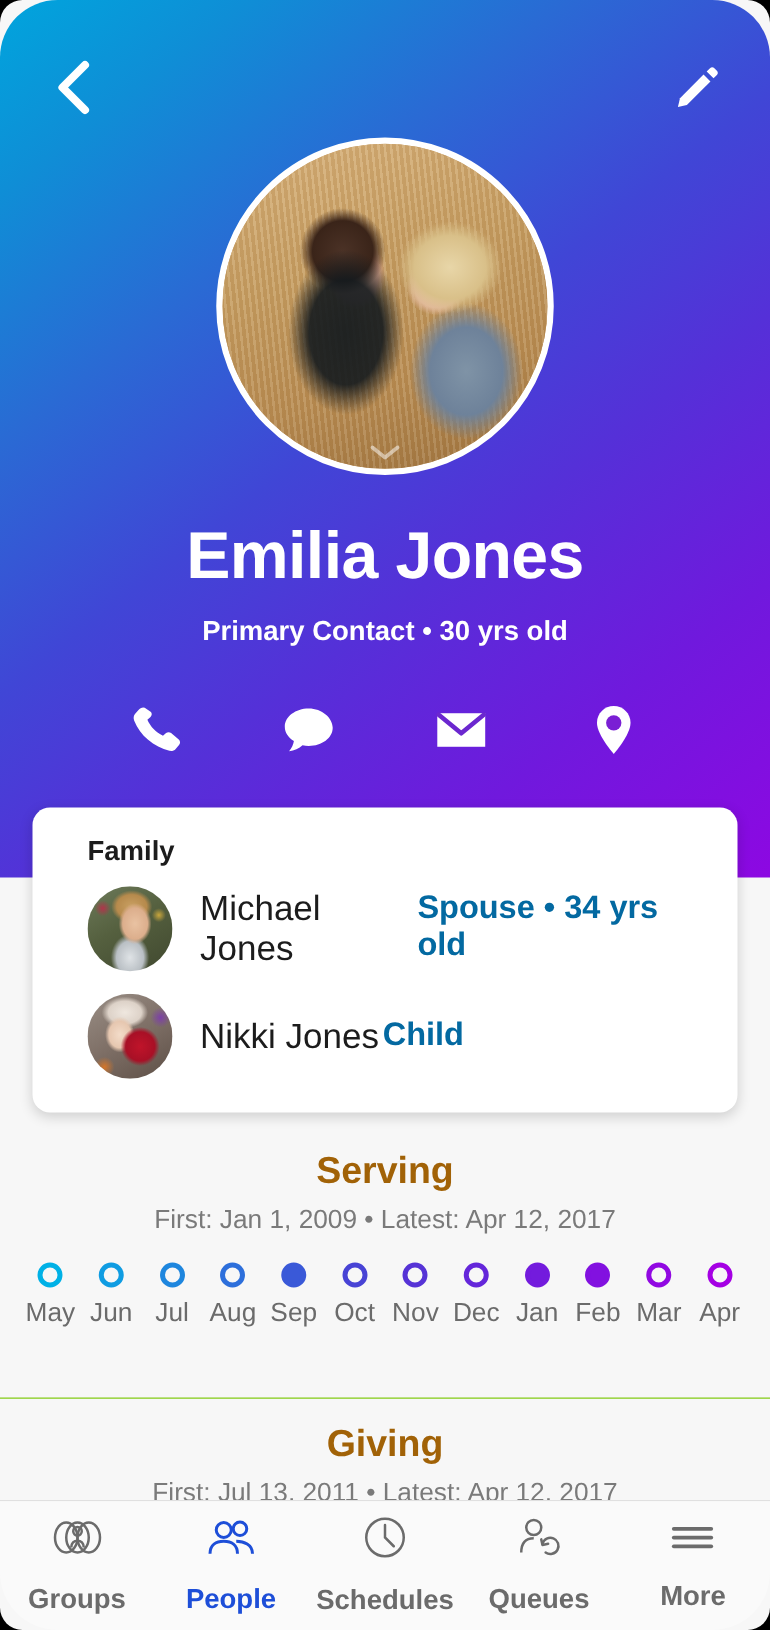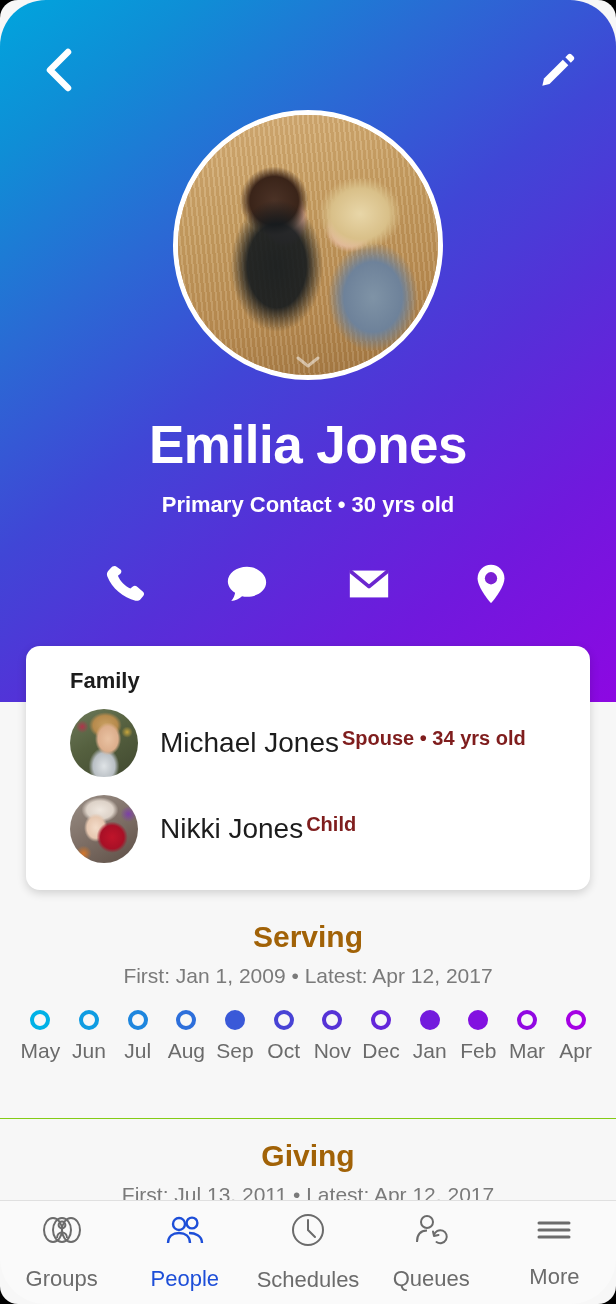--- a/index.html
+++ b/index.html
@@ -153,21 +153,21 @@
     background:
       radial-gradient(ellipse 20px 20px at 62% 62%, #c0142a 0%, #a81026 58%, rgba(168,16,38,0) 78%),
       radial-gradient(ellipse 14px 17px at 38% 48%, #f3dcc9 0%, #e6c7b0 62%, rgba(230,199,176,0) 84%),
       radial-gradient(ellipse 22px 15px at 44% 22%, #efe7df 0%, #ddd2c8 60%, rgba(221,210,200,0) 84%),
       radial-gradient(circle 10px at 86% 28%, #7c3fa8 0%, rgba(124,63,168,0) 80%),
       radial-gradient(circle 10px at 20% 86%, #d4762a 0%, rgba(212,118,42,0) 80%),
       linear-gradient(150deg, #9a8f86 0%, #7e6f66 50%, #5d4f46 100%);
   }
   .member-text { display: flex; flex-direction: row; gap: 3px; }
   .member-name { font-size: 28px; color: #1c1c1c; line-height: 1.15; }
-  .member-rel  { font-size: 20px; color: #7f1d1d; font-weight: bold; line-height: 1.15; }
+  .member-rel  { font-size: 26px; color: #0369a1; font-weight: bold; line-height: 1.15; }
 
   
   .section {
     position: absolute;
     left: 0; right: 0;
     text-align: center;
   }
   .section-serving { top: 920px; }
   .section-giving  { top: 1118px; border-top: 1px solid #84cc16; padding-top: 20px; }
   .section-title {
@@ -223,21 +223,21 @@
   .tab {
     flex: 1;
     display: flex;
     flex-direction: column;
     align-items: center;
     gap: 7px;
     cursor: pointer;
     color: #6b6b6b;
   }
   .tab.active { color: #29abe2; }
-  .tab-label { font-size: 22px; font-weight: normal; margin-top: 12px; }
+  .tab-label { font-size: 22px; font-weight: bold; margin-top: 12px; }
 </style>
 </head>
 <body>
 
 <div class="phone">
 
   <div class="hero">
 
     <div class="hero-top">
       <div class="icon-btn">

